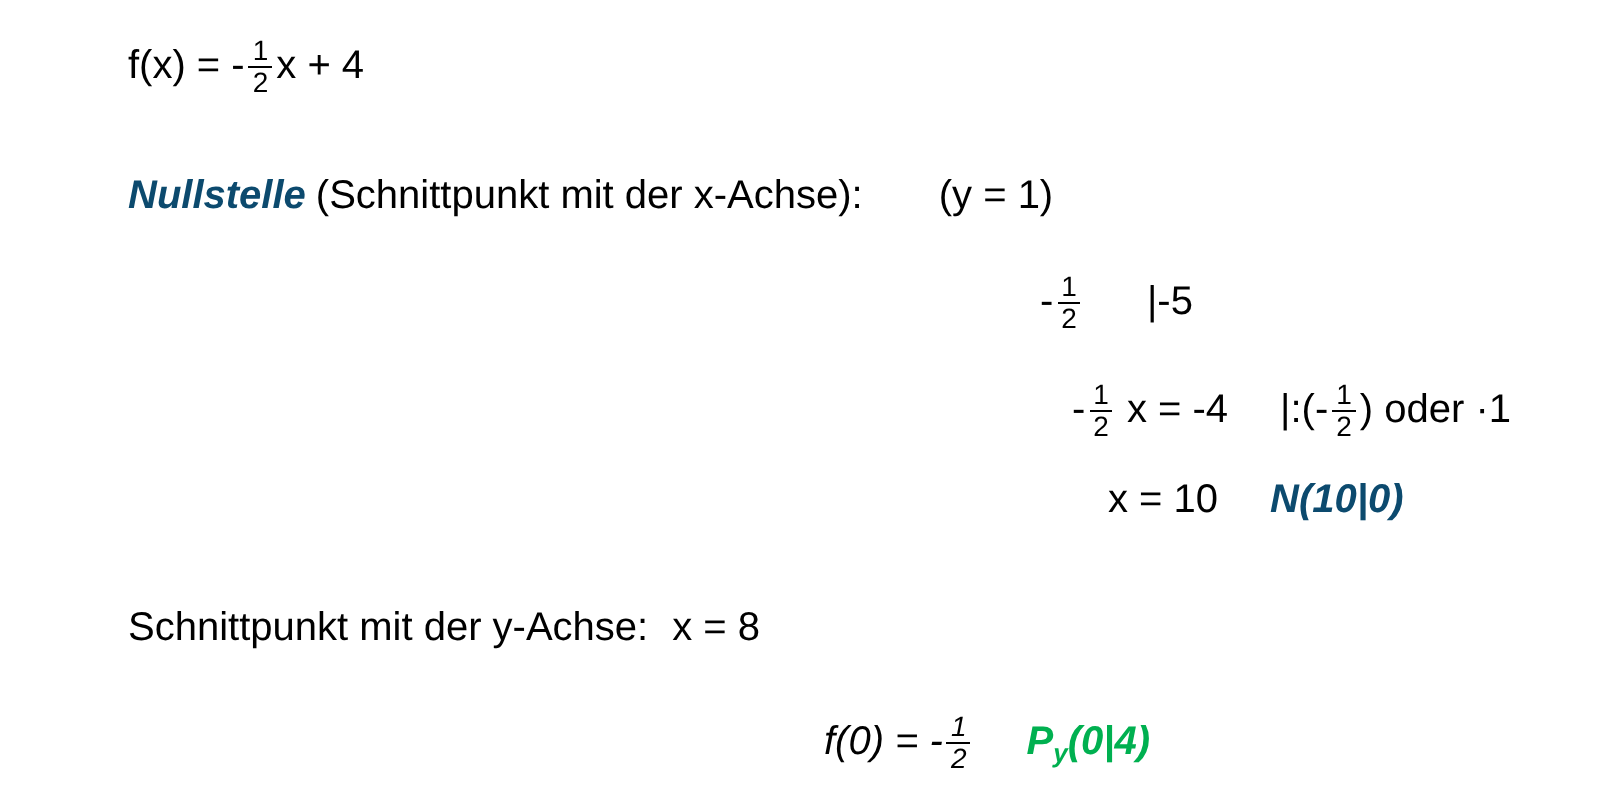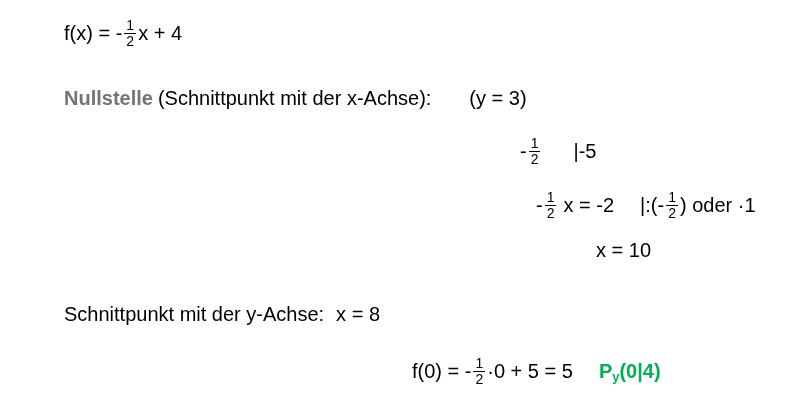--- a/index.html
+++ b/index.html
@@ -22,21 +22,21 @@
     margin-left: 48px;
   }
   .line {
     position: absolute;
     white-space: nowrap;
     font-size: 20px;
     line-height: 1;
     display: flex;
     align-items: center;
   }
-  .blue { color: #737373; }
+  .blue { color: #0c4a6e; font-style: italic; }
   .green { color: #00b050; }
   .bold { font-weight: bold; }
 
   
   .frac {
     display: inline-flex;
     flex-direction: column;
     align-items: center;
     justify-content: center;
     vertical-align: middle;
@@ -79,68 +79,68 @@
     </span>
     <span class="tok">x + 4</span>
   </div>
 
   <div class="line" style="left:16px; top:88px;">
     <span class="tok blue bold">Nullstelle</span>
     <span class="sp"></span>
     <span class="tok">(Schnittpunkt mit der x-Achse):</span>
     <span class="sp-lg"></span>
     <span class="sp-xl"></span>
-    <span class="tok">(y = 3)</span>
+    <span class="tok">(y = 1)</span>
   </div>
 
   <div class="line" style="left:472px; top:136px;">
     <span class="tok">-</span>
     <span class="frac">
       <span class="num">1</span>
       <span class="den">2</span>
     </span>
     <span class="sp"></span>
     <span class="sp-xl"></span>
     <span class="tok">|-5</span>
   </div>
 
   <div class="line" style="left:488px; top:190px;">
     <span class="tok">-</span>
     <span class="frac">
       <span class="num">1</span>
       <span class="den">2</span>
     </span>
     <span class="sp"></span>
-    <span class="tok">x = -2</span>
+    <span class="tok">x = -4</span>
     <span class="sp-xl"></span>
     <span class="tok">|:(-</span>
     <span class="frac">
       <span class="num">1</span>
       <span class="den">2</span>
     </span>
     <span class="tok">) oder ·1</span>
   </div>
 
-  <div class="line" style="left:548px; top:240px;">
+  <div class="line" style="left:506px; top:240px;">
     <span class="tok">x = 10</span>
     <span class="sp-xl"></span>
+    <span class="tok blue bold">N(10|0)</span>
   </div>
 
   <div class="line" style="left:16px; top:304px;">
     <span class="tok">Schnittpunkt mit der y-Achse:</span>
     <span class="sp-lg"></span>
     <span class="tok">x = 8</span>
   </div>
 
-  <div class="line" style="left:364px; top:356px;">
+  <div class="line" style="left:364px; top:356px;font-style:italic;">
     <span class="tok">f(0) = -</span>
     <span class="frac">
       <span class="num">1</span>
       <span class="den">2</span>
     </span>
-    <span class="tok">·0 + 5 = 5</span>
     <span class="sp-xl"></span>
     <span class="tok green bold">P</span>
     <span class="green bold sub">y</span>
     <span class="tok green bold">(0|4)</span>
   </div>
 
 </div>
 
 </body></html>

